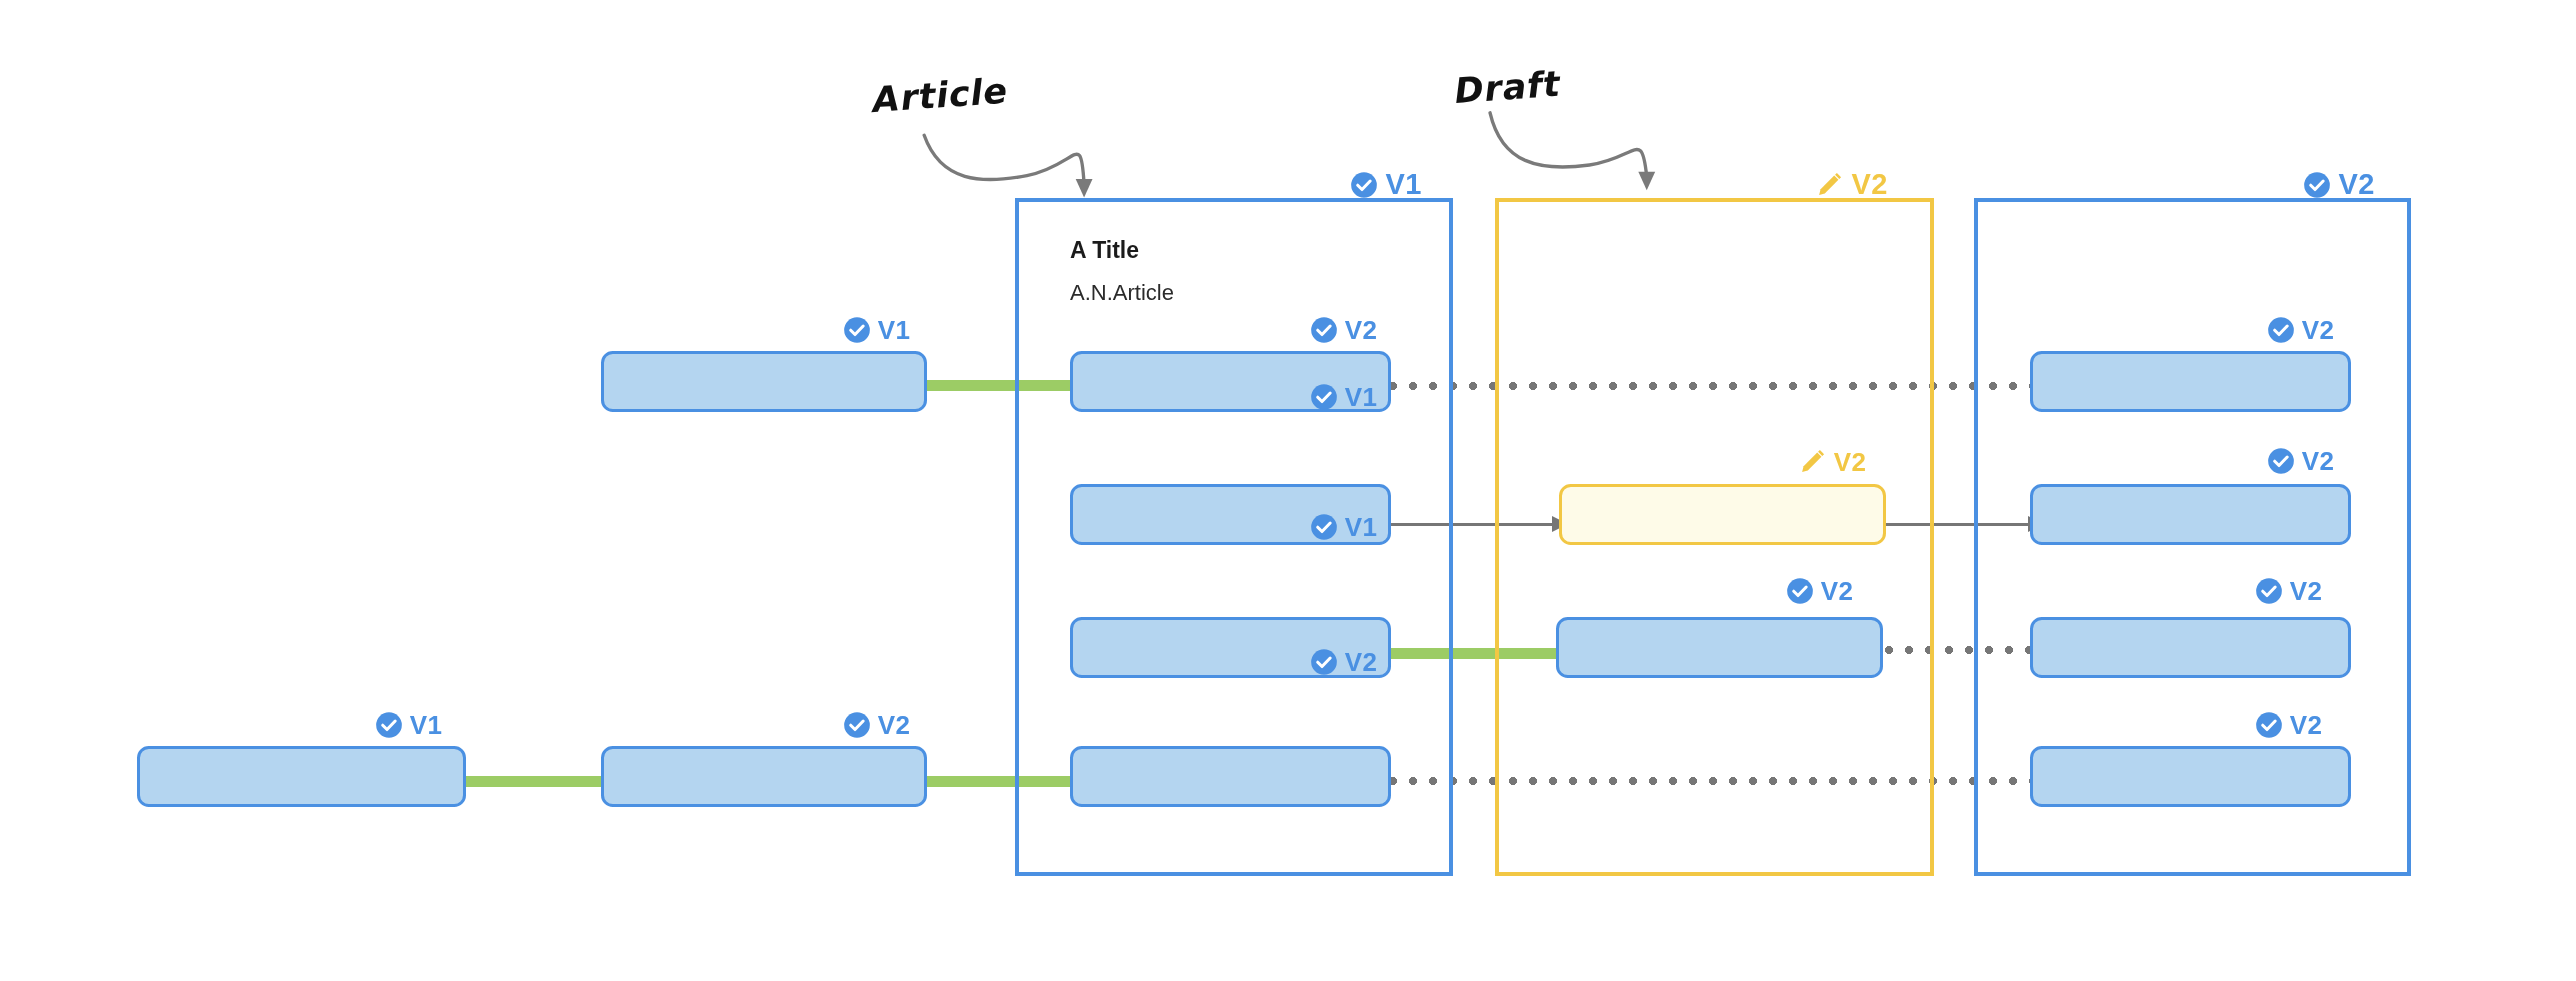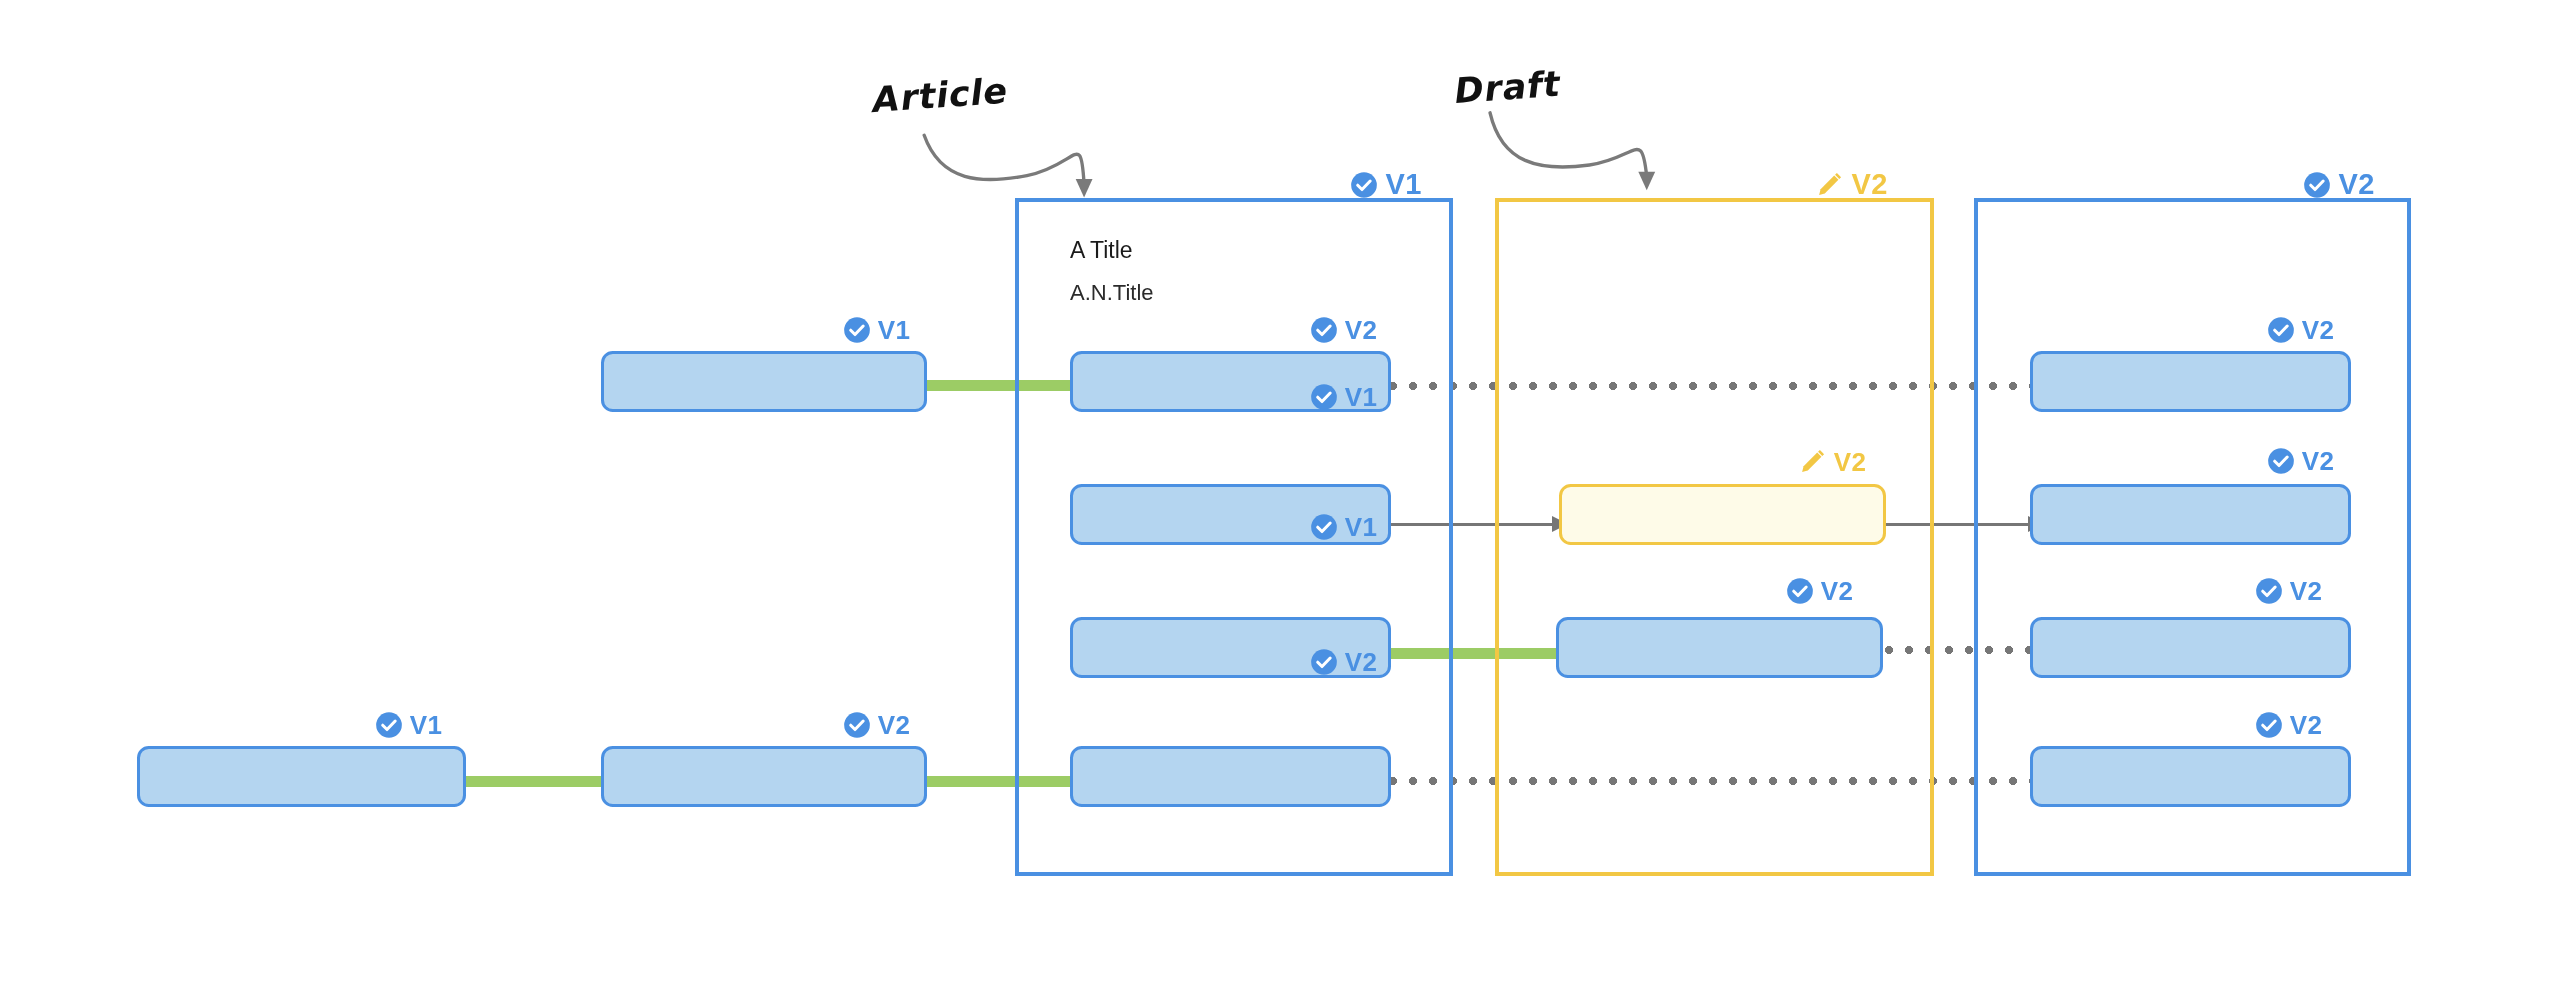--- a/index.html
+++ b/index.html
@@ -15,21 +15,21 @@
   .cont-label{position:absolute;display:flex;align-items:center;gap:7.6px;white-space:nowrap;}
   .cont-label .vtext{font-size:29px;font-weight:700;letter-spacing:0.4px;line-height:1;}
   .cont-label.blue .vtext{color:#4a90e2;}
   .cont-label.yellow .vtext{color:#f2c744;}
 
   
   .badge-check{width:28px;height:28px;flex:0 0 28px;display:block;}
   .badge-pencil{width:29px;height:29px;flex:0 0 29px;display:block;}
 
   
-  .meta-title{position:absolute;font-size:23px;font-weight:400;color:#1b1b1b;line-height:1;white-space:nowrap;}
+  .meta-title{position:absolute;font-size:23px;font-weight:700;color:#1b1b1b;line-height:1;white-space:nowrap;}
   .meta-author{position:absolute;font-size:22px;font-weight:400;color:#2b2b2b;line-height:1;white-space:nowrap;}
 
   
   .blk{position:absolute;box-sizing:border-box;border-radius:11.8px;}
   .blk.pub{background:#b4d5f0;border:3.4px solid #4a90e2;}
   .blk.drf{background:#fefbe8;border:3.4px solid #f2c744;}
 
   
   .blk-label{position:absolute;display:flex;align-items:center;gap:6.7px;white-space:nowrap;}
   .blk-label .vtext{font-size:26px;font-weight:700;line-height:1;letter-spacing:0.4px;}
@@ -90,21 +90,21 @@
     <svg class="badge-check" viewBox="0 0 24 24">
       <circle cx="12" cy="12" r="11" fill="#4a90e2"></circle>
       <path d="M6.6 12.2 L10.3 15.9 L17.3 8.6" fill="none" stroke="#ffffff" stroke-width="2.6" stroke-linecap="round" stroke-linejoin="round"></path>
     </svg>
     <span class="vtext">V1</span>
   </div>
 
   <div class="container article" style="left:1015px;top:198px;width:438px;height:678px;"></div>
 
   <div class="meta-title" style="left:1070px;top:239px;">A Title</div>
-  <div class="meta-author" style="left:1070px;top:282px;">A.N.Title</div>
+  <div class="meta-author" style="left:1070px;top:282px;">A.N.Article</div>
 
   <div class="blk-label blue" style="left:1310px;top:316px;">
     <svg class="badge-check" viewBox="0 0 24 24">
       <circle cx="12" cy="12" r="11" fill="#4a90e2"></circle>
       <path d="M6.6 12.2 L10.3 15.9 L17.3 8.6" fill="none" stroke="#ffffff" stroke-width="2.6" stroke-linecap="round" stroke-linejoin="round"></path>
     </svg>
     <span class="vtext">V2</span>
   </div>
   <div class="blk pub" style="left:1070px;top:351px;width:321px;height:61px;"></div>
 

